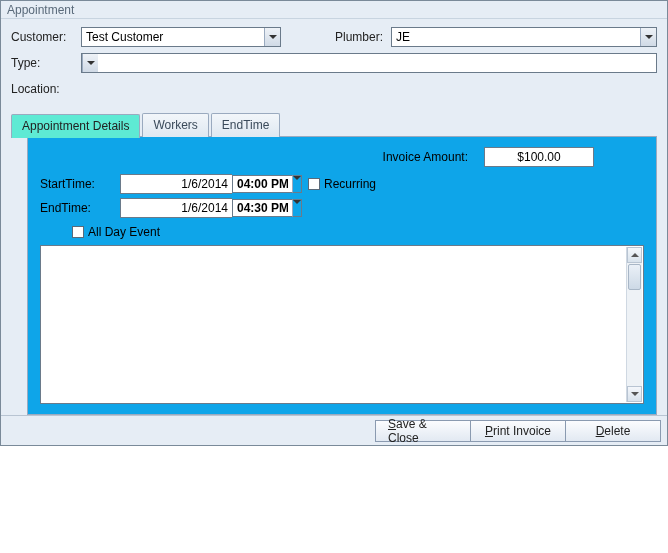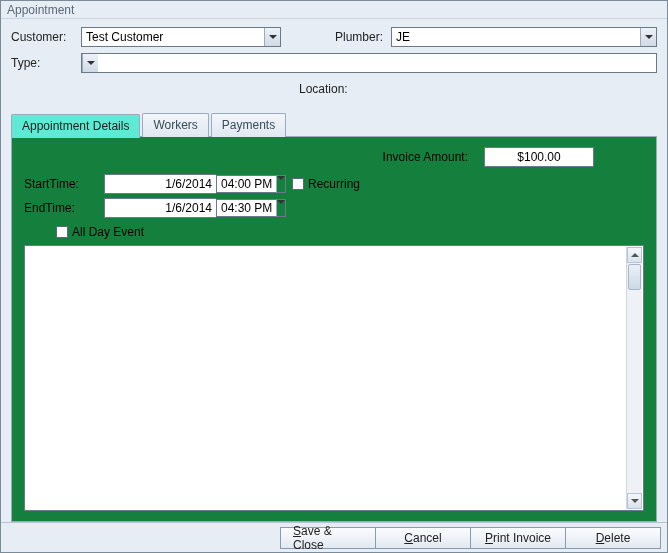--- a/index.html
+++ b/index.html
@@ -1,35 +1,35 @@
 <!DOCTYPE html>
 <html><head>
 <meta charset="utf-8">
 <style>
   * { box-sizing: border-box; font-family: "Segoe UI", Tahoma, sans-serif; font-size: 12px; }
   body { margin: 0; padding: 0; background: #fff; }
   .window {
-    width: 668px; height: 553px;
+    width: 668px; height: 446px;
     border: 1px solid #7a8a99;
     background: #e6edf5;
     display: flex; flex-direction: column;
   }
   .titlebar {
     height: 18px; line-height: 18px;
     padding: 0 6px;
     color: #5a6a7a;
     background: #e6edf5;
     border-bottom: 1px solid #c8d4e0;
   }
   .header-area {
     padding: 6px 10px 4px 10px;
   }
   .header-row {
     display: flex; align-items: center;
-    height: 24px; margin-bottom: 2px; justify-content: center;
+    height: 24px; margin-bottom: 2px;
   }
   .lbl { width: 70px; color: #222; }
   .lbl-right { width: 70px; text-align: right; padding-right: 8px; color: #222; }
   .combo {
     position: relative; display: inline-flex; align-items: center;
     background: #fff; border: 1px solid #6a7a8a; height: 20px;
   }
   .combo input {
     border: none; outline: none; height: 18px; padding: 0 4px; background: transparent;
   }
@@ -67,24 +67,24 @@
     border-top-left-radius: 2px; border-top-right-radius: 2px;
   }
   .tab.active {
     background: #5eead4;
     color: #222;
     position: relative; top: 1px;
   }
   .tabpanel {
     flex: 1;
     border: 1px solid #9aaabf;
-    background: #15803d;
+    background: #0ea5e9;
     margin-top: -1px;
     padding: 10px 12px;
-    display: flex; flex-direction: column;
+    display: flex; flex-direction: column; margin-left: 16px;
   }
   .invoice-row {
     display: flex; justify-content: flex-end; align-items: center;
     gap: 10px; margin-bottom: 6px;
   }
   .invoice-row .amount-box {
     width: 110px; height: 20px; border: 1px solid #6a7a8a;
     background: #fff; text-align: center; line-height: 18px;
   }
   .time-row {
@@ -92,21 +92,21 @@
   }
   .time-row .tlabel { width: 80px; }
   .date-field, .time-field {
     height: 20px; border: 1px solid #6a7a8a; background: #fff;
     text-align: right; padding: 0 4px;
   }
   .date-field { width: 112px; border-right: none; }
   .time-combo { display: inline-flex; }
   .time-combo input {
     height: 18px; border: 1px solid #6a7a8a; border-right: none;
-    text-align: left; padding: 0 4px; width: 60px; outline: none;
+    text-align: left; padding: 0 4px; width: 60px; outline: none; font-weight: bold;
   }
   .time-combo .arrow-btn { border: 1px solid #6a7a8a; border-left: 1px solid #9aaabf; }
   .chk-row { display: flex; align-items: center; gap: 4px; margin-top:4px;padding-left:32px; }
   .chk {
     width: 12px; height: 12px; border: 1px solid #5a6a7a; background: #fff;
     display: inline-block;
   }
   .notes-area {
     flex: 1; margin-top: 6px;
     border: 1px solid #6a7a8a; background: #fff;
@@ -188,21 +188,21 @@
     </div>
     <div class="header-row">
       <div class="lbl">Location:</div>
     </div>
   </div>
 
   <div class="tabs-wrap">
     <div class="tabstrip">
       <div class="tab active">Appointment Details</div>
       <div class="tab">Workers</div>
-      <div class="tab">Payments</div>
+      <div class="tab">EndTime</div>
     </div>
     <div class="tabpanel">
 
       <div class="invoice-row">
         <div style="margin-right:6px">Invoice Amount:</div>
         <div class="amount-box">$100.00</div>
         <div style="width:40px"></div>
       </div>
 
       <div class="time-row">
@@ -249,23 +249,20 @@
 
     </div>
   </div>
 
   <div class="footer">
     <div class="btn-group-right">
       <div class="btn">
           <span><u>S</u><span>ave &amp; Close</span></span>
         </div>
       <div class="btn">
-          <span><u>C</u><span>ancel</span></span>
-        </div>
-      <div class="btn">
           <span><u>P</u><span>rint Invoice</span></span>
         </div>
       <div class="btn">
           <span><u>D</u><span>elete</span></span>
         </div>
     </div>
   </div>
 
 </div>
 

